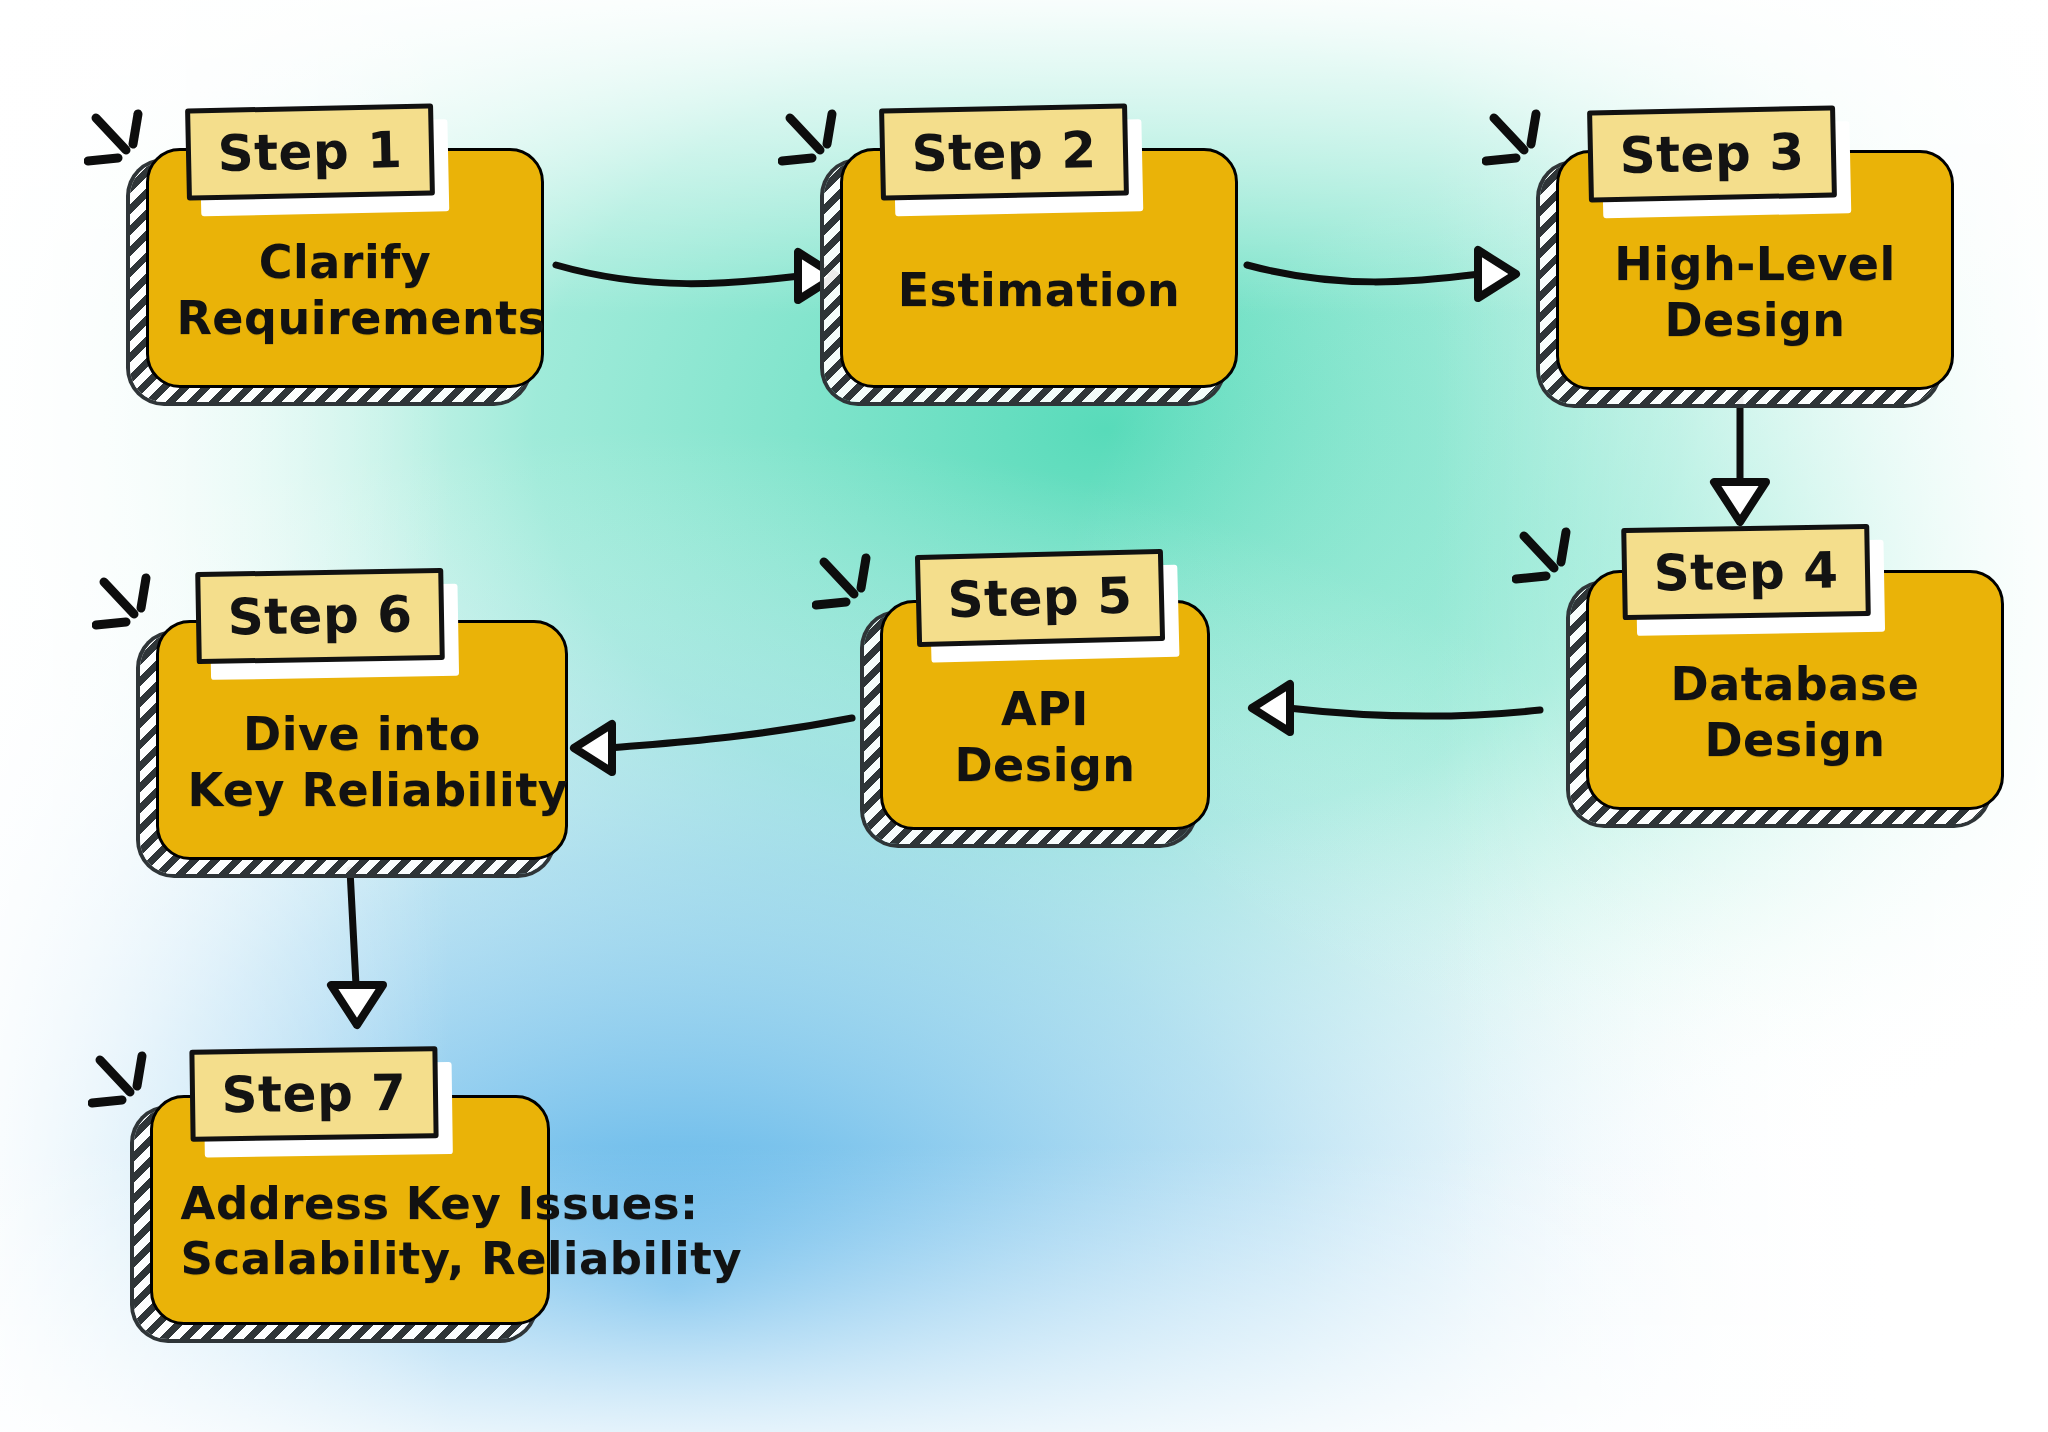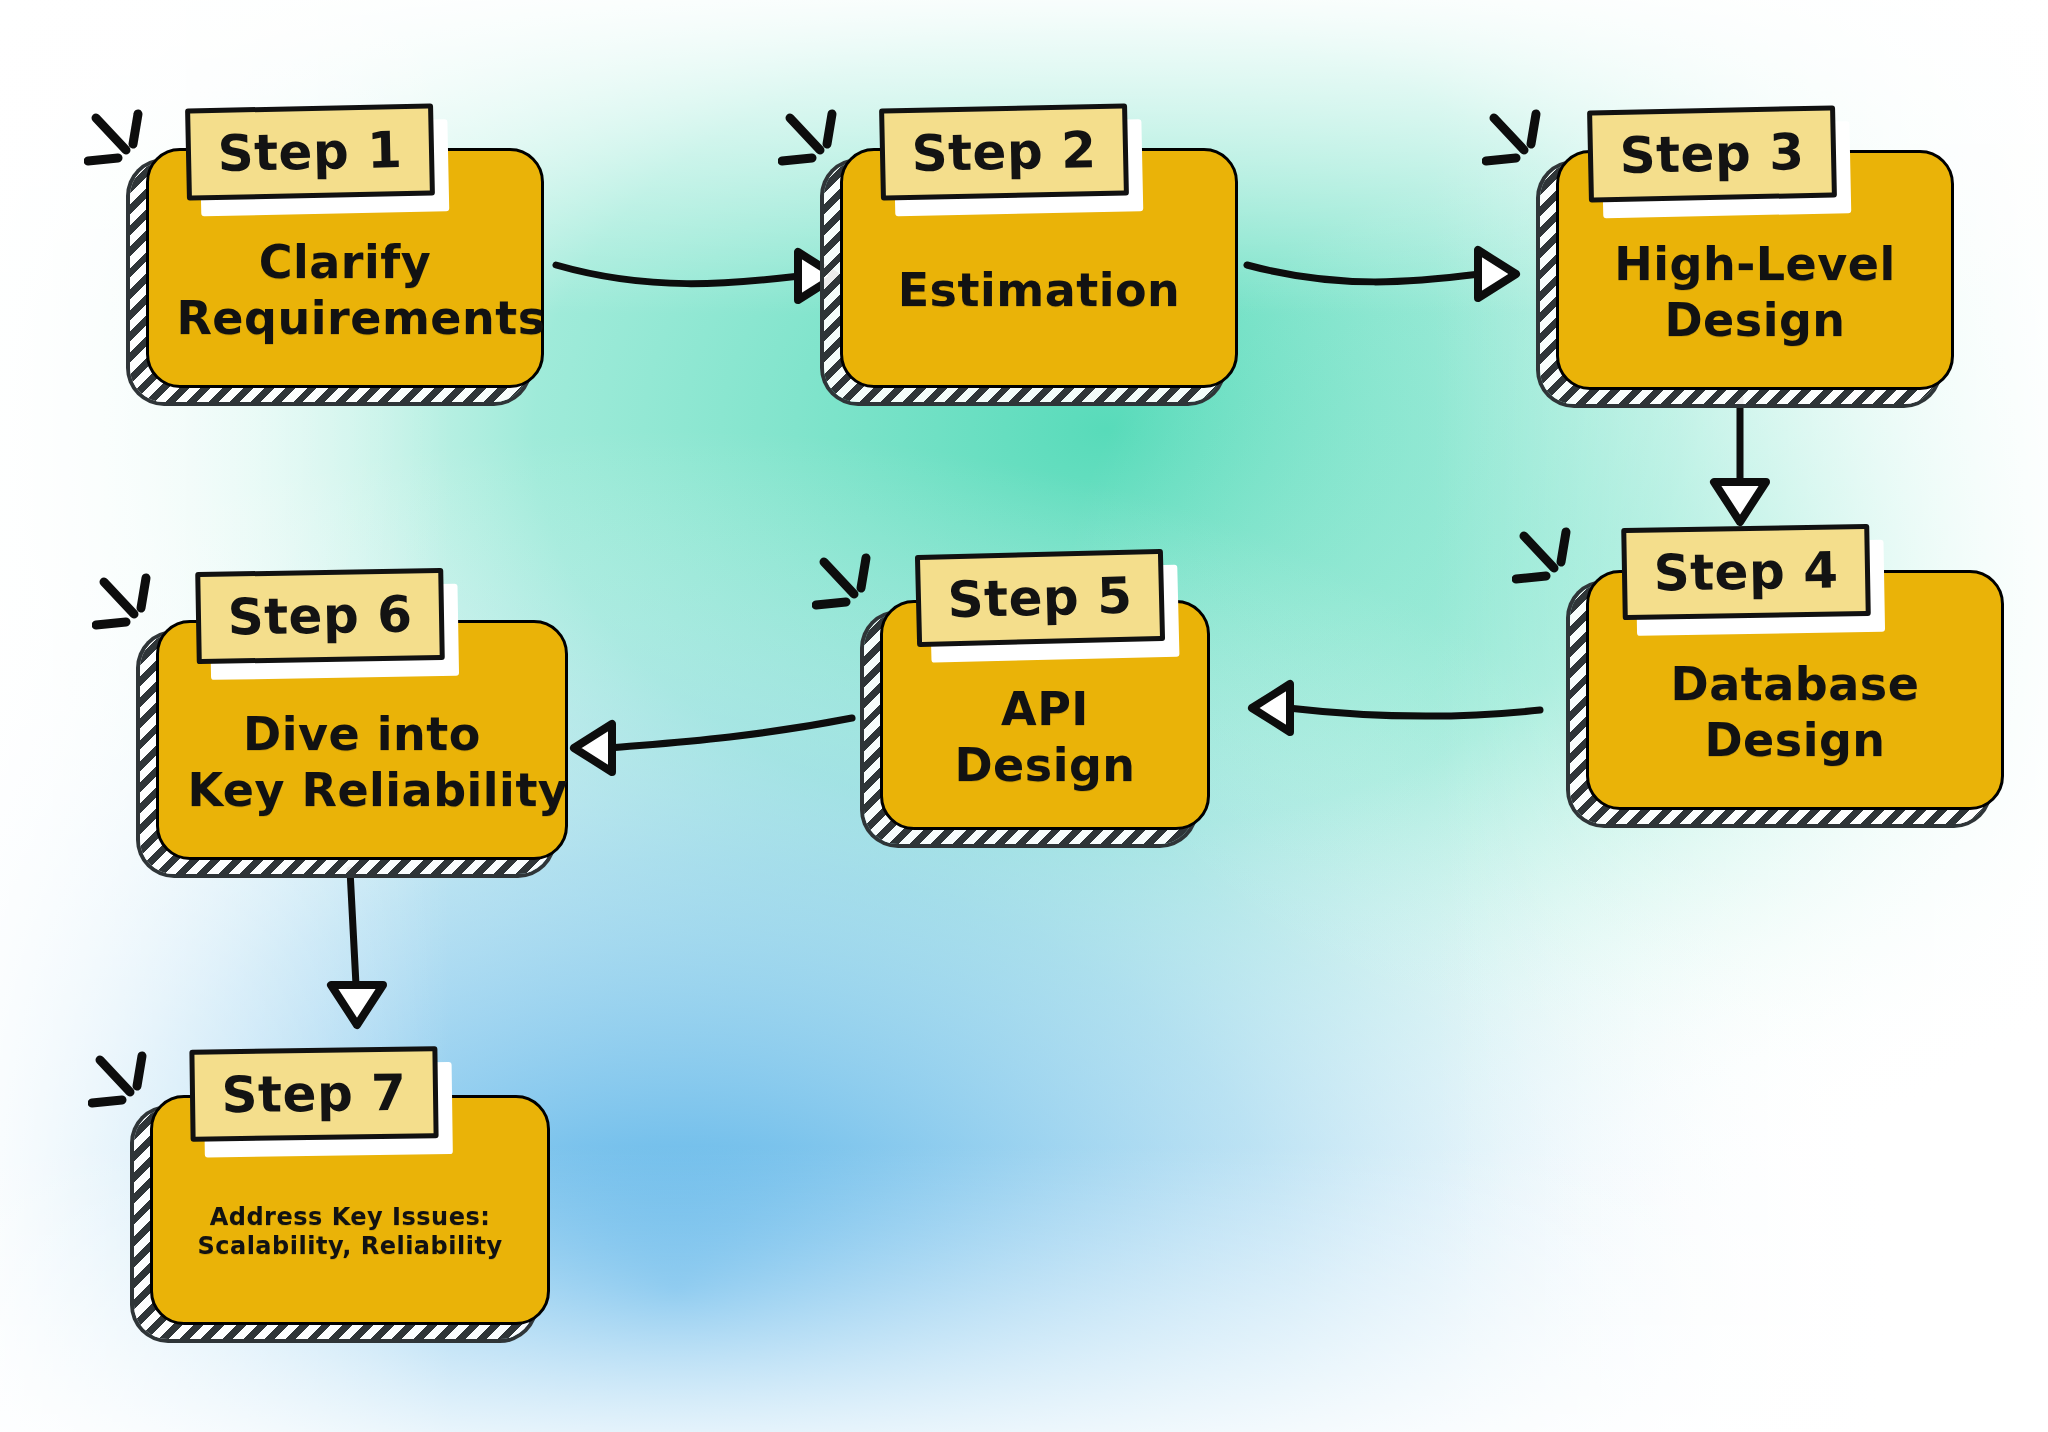--- a/index.html
+++ b/index.html
@@ -65,21 +65,21 @@
     letter-spacing:.5px;
     border-radius:3px;
   }
 
   
   .sparkle{position:absolute;z-index:25;width:80px;height:80px;}
 
   
   .fs-big{font-size:46px;}
   .fs-tab{font-size:50px;}
-  .fs-small{font-size:24px;}
+  .fs-small{font-size:45px;}
 </style>
 </head>
 <body>
 
 <svg id="bg" viewBox="0 0 2048 1432" preserveAspectRatio="none">
   <defs>
     <radialGradient id="gTeal" cx="0.54" cy="0.30" r="0.62">
       <stop offset="0%" stop-color="#4fd9b6" stop-opacity="0.95"></stop>
       <stop offset="45%" stop-color="#76e2c9" stop-opacity="0.70"></stop>
       <stop offset="100%" stop-color="#ffffff" stop-opacity="0"></stop>

